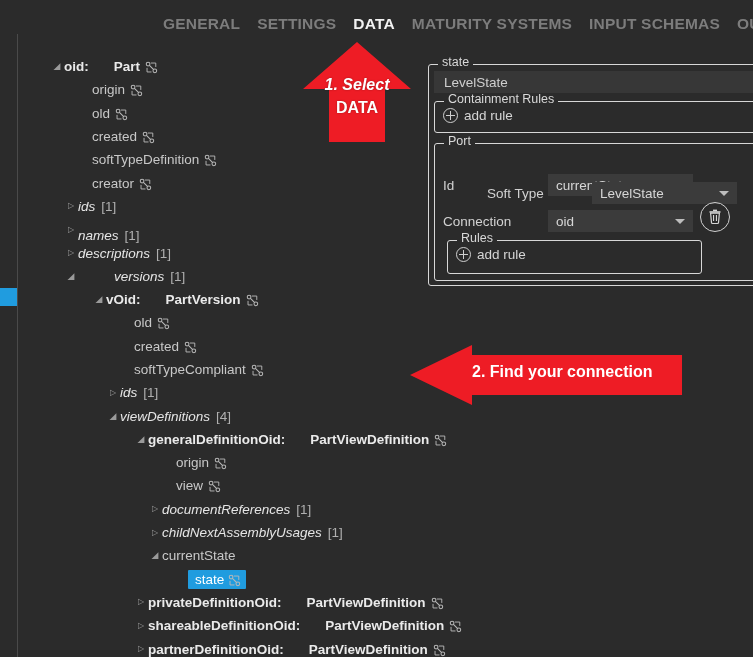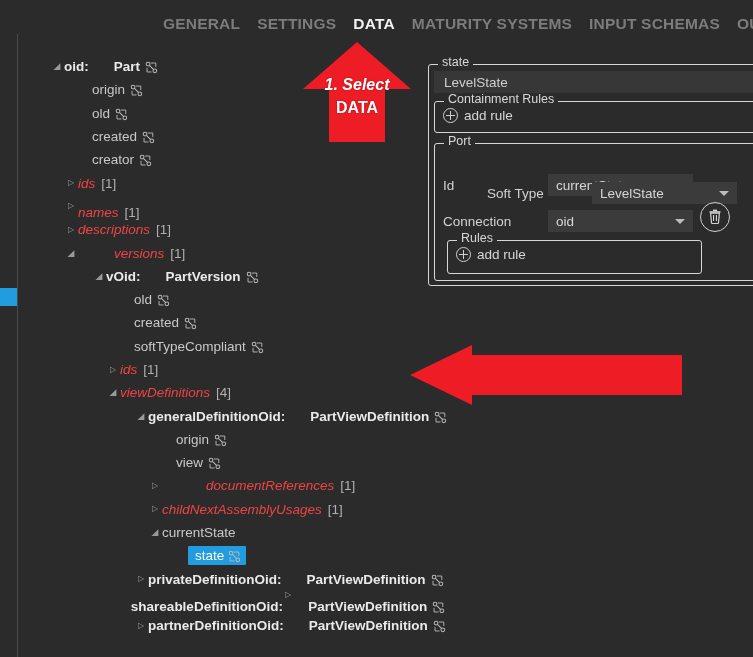--- a/index.html
+++ b/index.html
@@ -63,21 +63,21 @@
     display: inline-block;
     text-align: center;
     font-size: 8px;
     color: #9a9a9a;
     line-height: 1;
   }
   .twisty.collapsed::before { content: "\25B7"; }
   .twisty.expanded::before  { content: "\25E2"; font-size: 9px; }
   .twisty.none::before      { content: ""; }
   .lbl { margin-right: 5px; }
-  .lbl.it   { font-style: italic; color: #ef4444; }
+  .lbl.it   { font-style: italic; color: #e5e5e5; }
   .lbl.bold { font-weight: 700; color: #eaeaea; }
   .lbl.plain{ color: #c8c8c8; }
   .lbl.type { font-weight: 700; color: #eaeaea; margin-left: 20px; }
   .cnt { color: #b0b0b0; margin-left: 1px; margin-right: 4px; }
 
   .sel-badge {
     background: #209cdf;
     color: #ffffff;
     padding: 2px 5px 2px 7px;
     border-radius: 1px;
@@ -266,20 +266,33 @@
               <circle cx="10.6" cy="10.6" r="2.0" fill="none" stroke="#b9b9b9" stroke-width="1.1"></circle>
               <path d="M4.8 4.8 L9.1 9.1" stroke="#b9b9b9" stroke-width="1.1" fill="none"></path>
               <path d="M6.2 2.2 L11.6 2.2 L11.6 6.4" stroke="#b9b9b9" stroke-width="1.0" fill="none"></path>
               <path d="M2.2 7.4 L2.2 11.8 L7.0 11.8" stroke="#b9b9b9" stroke-width="1.0" fill="none"></path>
             </svg></span>
         </span>
       </div>
       <div class="row" style="padding-left: 56px;">
         <span class="twisty none"></span>
         <span style="display: inline-flex; align-items: center;">
+          <span class="lbl plain">softTypeDefinition</span>
+          <span class="lnk"><svg viewBox="0 0 14 14" width="13" height="13">
+              <circle cx="3.3" cy="3.3" r="2.0" fill="none" stroke="#b9b9b9" stroke-width="1.1"></circle>
+              <circle cx="10.6" cy="10.6" r="2.0" fill="none" stroke="#b9b9b9" stroke-width="1.1"></circle>
+              <path d="M4.8 4.8 L9.1 9.1" stroke="#b9b9b9" stroke-width="1.1" fill="none"></path>
+              <path d="M6.2 2.2 L11.6 2.2 L11.6 6.4" stroke="#b9b9b9" stroke-width="1.0" fill="none"></path>
+              <path d="M2.2 7.4 L2.2 11.8 L7.0 11.8" stroke="#b9b9b9" stroke-width="1.0" fill="none"></path>
+            </svg></span>
+        </span>
+      </div>
+      <div class="row" style="padding-left: 56px;">
+        <span class="twisty none"></span>
+        <span style="display: inline-flex; align-items: center;">
           <span class="lbl plain">creator</span>
           <span class="lnk"><svg viewBox="0 0 14 14" width="13" height="13">
               <circle cx="3.3" cy="3.3" r="2.0" fill="none" stroke="#b9b9b9" stroke-width="1.1"></circle>
               <circle cx="10.6" cy="10.6" r="2.0" fill="none" stroke="#b9b9b9" stroke-width="1.1"></circle>
               <path d="M4.8 4.8 L9.1 9.1" stroke="#b9b9b9" stroke-width="1.1" fill="none"></path>
               <path d="M6.2 2.2 L11.6 2.2 L11.6 6.4" stroke="#b9b9b9" stroke-width="1.0" fill="none"></path>
               <path d="M2.2 7.4 L2.2 11.8 L7.0 11.8" stroke="#b9b9b9" stroke-width="1.0" fill="none"></path>
             </svg></span>
         </span>
       </div>
@@ -413,21 +426,21 @@
               <circle cx="3.3" cy="3.3" r="2.0" fill="none" stroke="#b9b9b9" stroke-width="1.1"></circle>
               <circle cx="10.6" cy="10.6" r="2.0" fill="none" stroke="#b9b9b9" stroke-width="1.1"></circle>
               <path d="M4.8 4.8 L9.1 9.1" stroke="#b9b9b9" stroke-width="1.1" fill="none"></path>
               <path d="M6.2 2.2 L11.6 2.2 L11.6 6.4" stroke="#b9b9b9" stroke-width="1.0" fill="none"></path>
               <path d="M2.2 7.4 L2.2 11.8 L7.0 11.8" stroke="#b9b9b9" stroke-width="1.0" fill="none"></path>
             </svg></span>
         </span>
       </div>
       <div class="row" style="padding-left: 126px;">
         <span class="twisty collapsed"></span>
-        <span style="display: inline-flex; align-items: center; margin-left: 44px;">
+        <span style="display: inline-flex; align-items: center;">
           <span class="lbl it">documentReferences</span>
           <span class="cnt">[1]</span>
         </span>
       </div>
       <div class="row" style="padding-left: 126px;">
         <span class="twisty collapsed"></span>
         <span style="display: inline-flex; align-items: center;">
           <span class="lbl it">childNextAssemblyUsages</span>
           <span class="cnt">[1]</span>
         </span>
@@ -458,21 +471,21 @@
           <span class="lbl type">PartViewDefinition</span>
           <span class="lnk"><svg viewBox="0 0 14 14" width="13" height="13">
               <circle cx="3.3" cy="3.3" r="2.0" fill="none" stroke="#b9b9b9" stroke-width="1.1"></circle>
               <circle cx="10.6" cy="10.6" r="2.0" fill="none" stroke="#b9b9b9" stroke-width="1.1"></circle>
               <path d="M4.8 4.8 L9.1 9.1" stroke="#b9b9b9" stroke-width="1.1" fill="none"></path>
               <path d="M6.2 2.2 L11.6 2.2 L11.6 6.4" stroke="#b9b9b9" stroke-width="1.0" fill="none"></path>
               <path d="M2.2 7.4 L2.2 11.8 L7.0 11.8" stroke="#b9b9b9" stroke-width="1.0" fill="none"></path>
             </svg></span>
         </span>
       </div>
-      <div class="row" style="padding-left: 112px; flex-direction: column;">
+      <div class="row" style="padding-left: 112px;">
         <span class="twisty collapsed"></span>
         <span style="display: inline-flex; align-items: center;">
           <span class="lbl bold">shareableDefinitionOid:</span>
           <span class="lbl type">PartViewDefinition</span>
           <span class="lnk"><svg viewBox="0 0 14 14" width="13" height="13">
               <circle cx="3.3" cy="3.3" r="2.0" fill="none" stroke="#b9b9b9" stroke-width="1.1"></circle>
               <circle cx="10.6" cy="10.6" r="2.0" fill="none" stroke="#b9b9b9" stroke-width="1.1"></circle>
               <path d="M4.8 4.8 L9.1 9.1" stroke="#b9b9b9" stroke-width="1.1" fill="none"></path>
               <path d="M6.2 2.2 L11.6 2.2 L11.6 6.4" stroke="#b9b9b9" stroke-width="1.0" fill="none"></path>
               <path d="M2.2 7.4 L2.2 11.8 L7.0 11.8" stroke="#b9b9b9" stroke-width="1.0" fill="none"></path>
@@ -560,16 +573,17 @@
       <polygon points="54,0 108,47 82,47 82,100 26,100 26,47 0,47" fill="#ee1c25"></polygon>
     </svg>
     <div class="txt t1">1. Select</div>
     <div class="txt t2">DATA</div>
   </div>
 
   <div class="anno" id="anno2">
     <svg width="272" height="64" viewBox="0 0 272 64">
       <polygon points="0,32 62,2 62,12 272,12 272,52 62,52 62,62" fill="#ee1c25"></polygon>
     </svg>
+    <div class="txt">2. Find your connection</div>
   </div>
 
 
 </div>
 
 </body></html>

